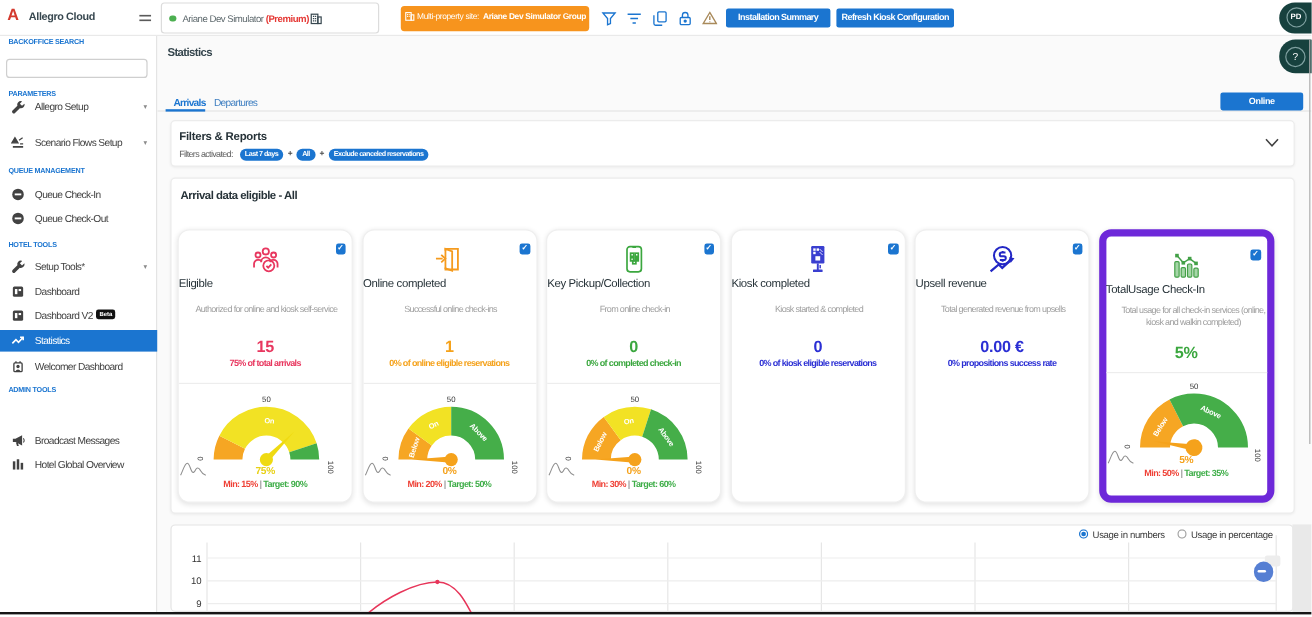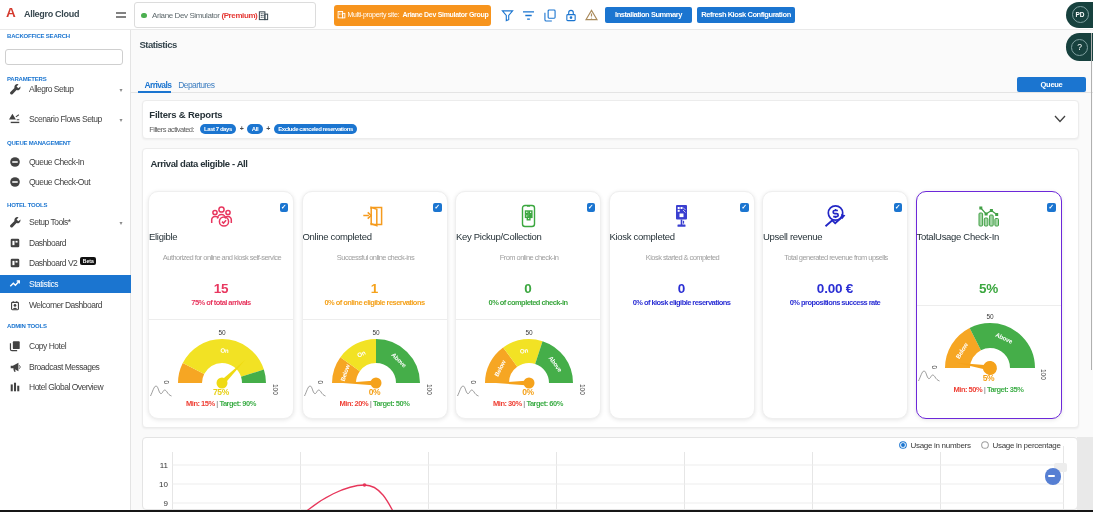--- a/index.html
+++ b/index.html
@@ -134,27 +134,20 @@
     <div class="sitem" style="top:264.5px;height:21px;">
       <svg class="ic" viewBox="0 0 14 14">
         <rect x="3" y="4" width="8" height="8.5" rx="1" fill="none" stroke="#424242" stroke-width="1.3"></rect>
         <circle cx="7" cy="7.5" r="1.6" fill="#424242"></circle>
         <path d="M4.5,12 a2.7,2.7 0 0 1 5,0" fill="#424242"></path>
         <path d="M5,4 v-1.5 M9,4 v-1.5" stroke="#424242" stroke-width="1.3"></path>
       </svg>
       <span class="txt">Welcomer Dashboard</span>
     </div>
     <div class="abs seclabel" style="left:7px;top:292.6px">ADMIN TOOLS</div>
-    <div class="sitem" style="top:305.4px;height:21px;">
-      <svg class="ic" viewBox="0 0 14 14">
-        <rect x="4.5" y="1.5" width="8" height="9" rx="1" fill="#424242"></rect>
-        <path d="M9.5,12.5 h-6 a1.8,1.8 0 0 1 -1.8,-1.8 v-7" fill="none" stroke="#424242" stroke-width="1.4"></path>
-      </svg>
-      <span class="txt">Copy Hotel</span>
-    </div>
     <div class="sitem" style="top:326.4px;height:21px;">
       <svg class="ic" viewBox="0 0 14 14">
         <path d="M2,5.5 h2.5 L11,2 v10 L4.5,8.5 H2 z" fill="#424242"></path>
         <path d="M5,9 l1,3.5 h1.8 L6.8,9" fill="#424242"></path>
         <path d="M12,5 a2.5,2.5 0 0 1 0,4" fill="none" stroke="#424242" stroke-width="1"></path>
       </svg>
       <span class="txt">Broadcast Messages</span>
     </div>
     <div class="sitem" style="top:346.7px;height:21px;text-align:right;">
       <svg class="ic" viewBox="0 0 14 14">
@@ -164,21 +157,21 @@
       </svg>
       <span class="txt">Hotel Global Overview</span>
     </div>
   </div>
 <div class="abs main">
     <div class="abs" style="left:8.5px;top:8.5px;font-size:9.5px;font-weight:bold;letter-spacing:-0.5px;color:#37474f">Statistics</div>
     <div class="abs" style="left:0px;top:45px;width:962px;height:18px;border-bottom:1px solid #e4e4e4"></div>
     <div class="abs" style="left:13.5px;top:50px;font-size:8.5px;font-weight:bold;letter-spacing:-0.6px;color:#1B75D0">Arrivals</div>
     <div class="abs" style="left:7.4px;top:60.8px;width:32.7px;border-top:2.4px solid #1B75D0"></div>
     <div class="abs" style="left:47.3px;top:50px;font-size:8.5px;font-weight:normal;letter-spacing:-0.6px;color:#3f7fc1">Departures</div>
-    <div class="bluebtn" style="left:886px;top:46.5px;width:69px;height:15.5px;line-height:15.5px;font-size:7.5px;z-index:3">Queue</div>
+    <div class="bluebtn" style="left:886px;top:46.5px;width:69px;height:15.5px;line-height:15.5px;font-size:7.5px;z-index:3">Online</div>
     <div class="abs" style="left:11px;top:70px;width:936.5px;height:39px;background:#fff;border:1px solid #ececec;border-radius:4px;box-shadow:0 1px 2px rgba(0,0,0,0.05)"></div>
     <div class="abs" style="left:18.3px;top:78.5px;font-size:9.5px;font-weight:bold;letter-spacing:-0.2px;color:#263238">Filters &amp; Reports</div>
     <div class="abs" style="left:18.3px;top:92.5px;font-size:7.5px;letter-spacing:-0.55px;color:#616161;line-height:11px">Filters activated: <span class="chip">Last 7 days</span><span class="plus">+</span><span class="chip">All</span><span class="plus">+</span><span class="chip">Exclude canceled reservations</span></div>
     <svg class="abs" style="left:923px;top:85px" width="12" height="8" viewBox="0 0 12 8" fill="none" stroke="#424242" stroke-width="1.3">
       <path d="M1,1 l5,5.5 l5,-5.5"></path>
     </svg>
     <div class="abs" style="left:11px;top:118px;width:936.5px;height:280px;background:#fff;border:1px solid #ececec;border-radius:4px;box-shadow:0 1px 2px rgba(0,0,0,0.05)"></div>
     <div class="abs" style="left:19.5px;top:127.5px;font-size:9.5px;font-weight:bold;letter-spacing:-0.4px;color:#263238">Arrival data eligible - All</div>
   </div>
 <div class="abs scard" style="left:148px;top:191px;width:146px;height:228px;border:1px solid #efefef">
@@ -310,36 +303,37 @@
         <circle cx="12" cy="9" r="7.2"></circle>
         <path d="M14.4,6.5 h-3.2 a1.55,1.55 0 0 0 0,3.1 h1.9 a1.55,1.55 0 0 1 0,3.1 h-3.4 M12,5.1 v1.4 M12,12.7 v1.4"></path>
         <path d="M2,22.2 l6.8,-5.8 l2.9,2.9 L18.6,13" stroke-width="1.9"></path>
         <polygon points="17.6,10.1 21.9,11.3 18.7,15.2" fill="#2327C5" stroke="none"></polygon>
       </svg></div>
     <div class="abs ctitle" style="top:39px">Upsell revenue</div>
     <div class="abs csub" style="top:61px">Total generated revenue from upsells</div>
     <div class="abs cbig" style="top:89px;color:#2B2FD4">0.00 €</div>
     <div class="abs cpct" style="top:105.5px;color:#2B2FD4">0% propositions success rate</div>
   </div>
-<div class="abs scard" style="left:915.5px;top:191px;width:146px;height:228px;border:1px solid #6d28d9">
+<div class="abs scard" style="left:915.5px;top:191px;width:146px;height:228px;border:6px solid #6d28d9">
     <div class="cbx">✓</div>
     <div class="abs" style="left:0;top:12px;width:100%;text-align:center"><svg width="26" height="24" viewBox="0 0 24 24">
         <g fill="#A5D6A7" stroke="#43A047" stroke-width="1">
           <rect x="2" y="9" width="3.6" height="13" rx="1"></rect>
           <rect x="7.3" y="14" width="3.6" height="8" rx="1"></rect>
           <rect x="12.6" y="11" width="3.6" height="11" rx="1"></rect>
           <rect x="17.9" y="14.5" width="3.6" height="7.5" rx="1"></rect>
         </g>
         <path d="M3.8,4 l5.3,6 l5.3,-3.5 l5.3,4" fill="none" stroke="#43A047" stroke-width="1.2"></path>
         <rect x="2.3" y="2.5" width="3" height="3" fill="#43A047"></rect>
         <rect x="7.6" y="8.5" width="3" height="3" fill="#43A047"></rect>
         <rect x="12.9" y="5" width="3" height="3" fill="#43A047"></rect>
         <rect x="18.2" y="9" width="3" height="3" fill="#43A047"></rect>
       </svg></div>
     <div class="abs ctitle" style="top:39px">TotalUsage Check-In</div>
+    <div class="abs csub" style="top:56.5px">Total usage for all check-in services (online,<br>kiosk and walkin completed)</div>
     <div class="abs cbig" style="top:89px;color:#3BA73F">5%</div>
     <div class="abs" style="left:0;top:113px;width:100%;border-top:1px solid #ededed"></div>
     <svg class="abs" style="left:0;top:119px" width="146" height="76" viewBox="0 0 146 76">
       <path d="M1.5,70 C3.5,66 5,60 7,60 C9,60 9.5,65 11,67 C12,68.3 13,67.5 14,65.5 C15,63.5 16.5,63.5 18,66 C19,67.8 20.5,69.3 22.5,70" fill="none" stroke="#8f8f8f" stroke-width="0.9"></path>
       <path d="M 40.5 57 A 32.5 32.5 0 0 1 105.5 57" fill="none" stroke="#F6A623" stroke-width="25" pathLength="100" stroke-dasharray="35.00 100" stroke-dashoffset="-0.00"></path>
       <path d="M 40.5 57 A 32.5 32.5 0 0 1 105.5 57" fill="none" stroke="#45AE49" stroke-width="25" pathLength="100" stroke-dasharray="65.00 100" stroke-dashoffset="-35.00"></path>
       <text x="45.3" y="40.0" transform="rotate(-58.5 45.3 40.0)" text-anchor="middle" dominant-baseline="middle" font-size="6.2" font-weight="bold" fill="#fff" letter-spacing="-0.2">Below</text>
       <text x="86.8" y="27.6" transform="rotate(25.2 86.8 27.6)" text-anchor="middle" dominant-baseline="middle" font-size="6.2" font-weight="bold" fill="#fff" letter-spacing="-0.2">Above</text>
       <text x="20" y="58" transform="rotate(-90 20 58)" text-anchor="start" font-size="6.5" fill="#3a3a3a">0</text>
       <text x="73" y="8" text-anchor="middle" font-size="6.5" fill="#3a3a3a">50</text>

